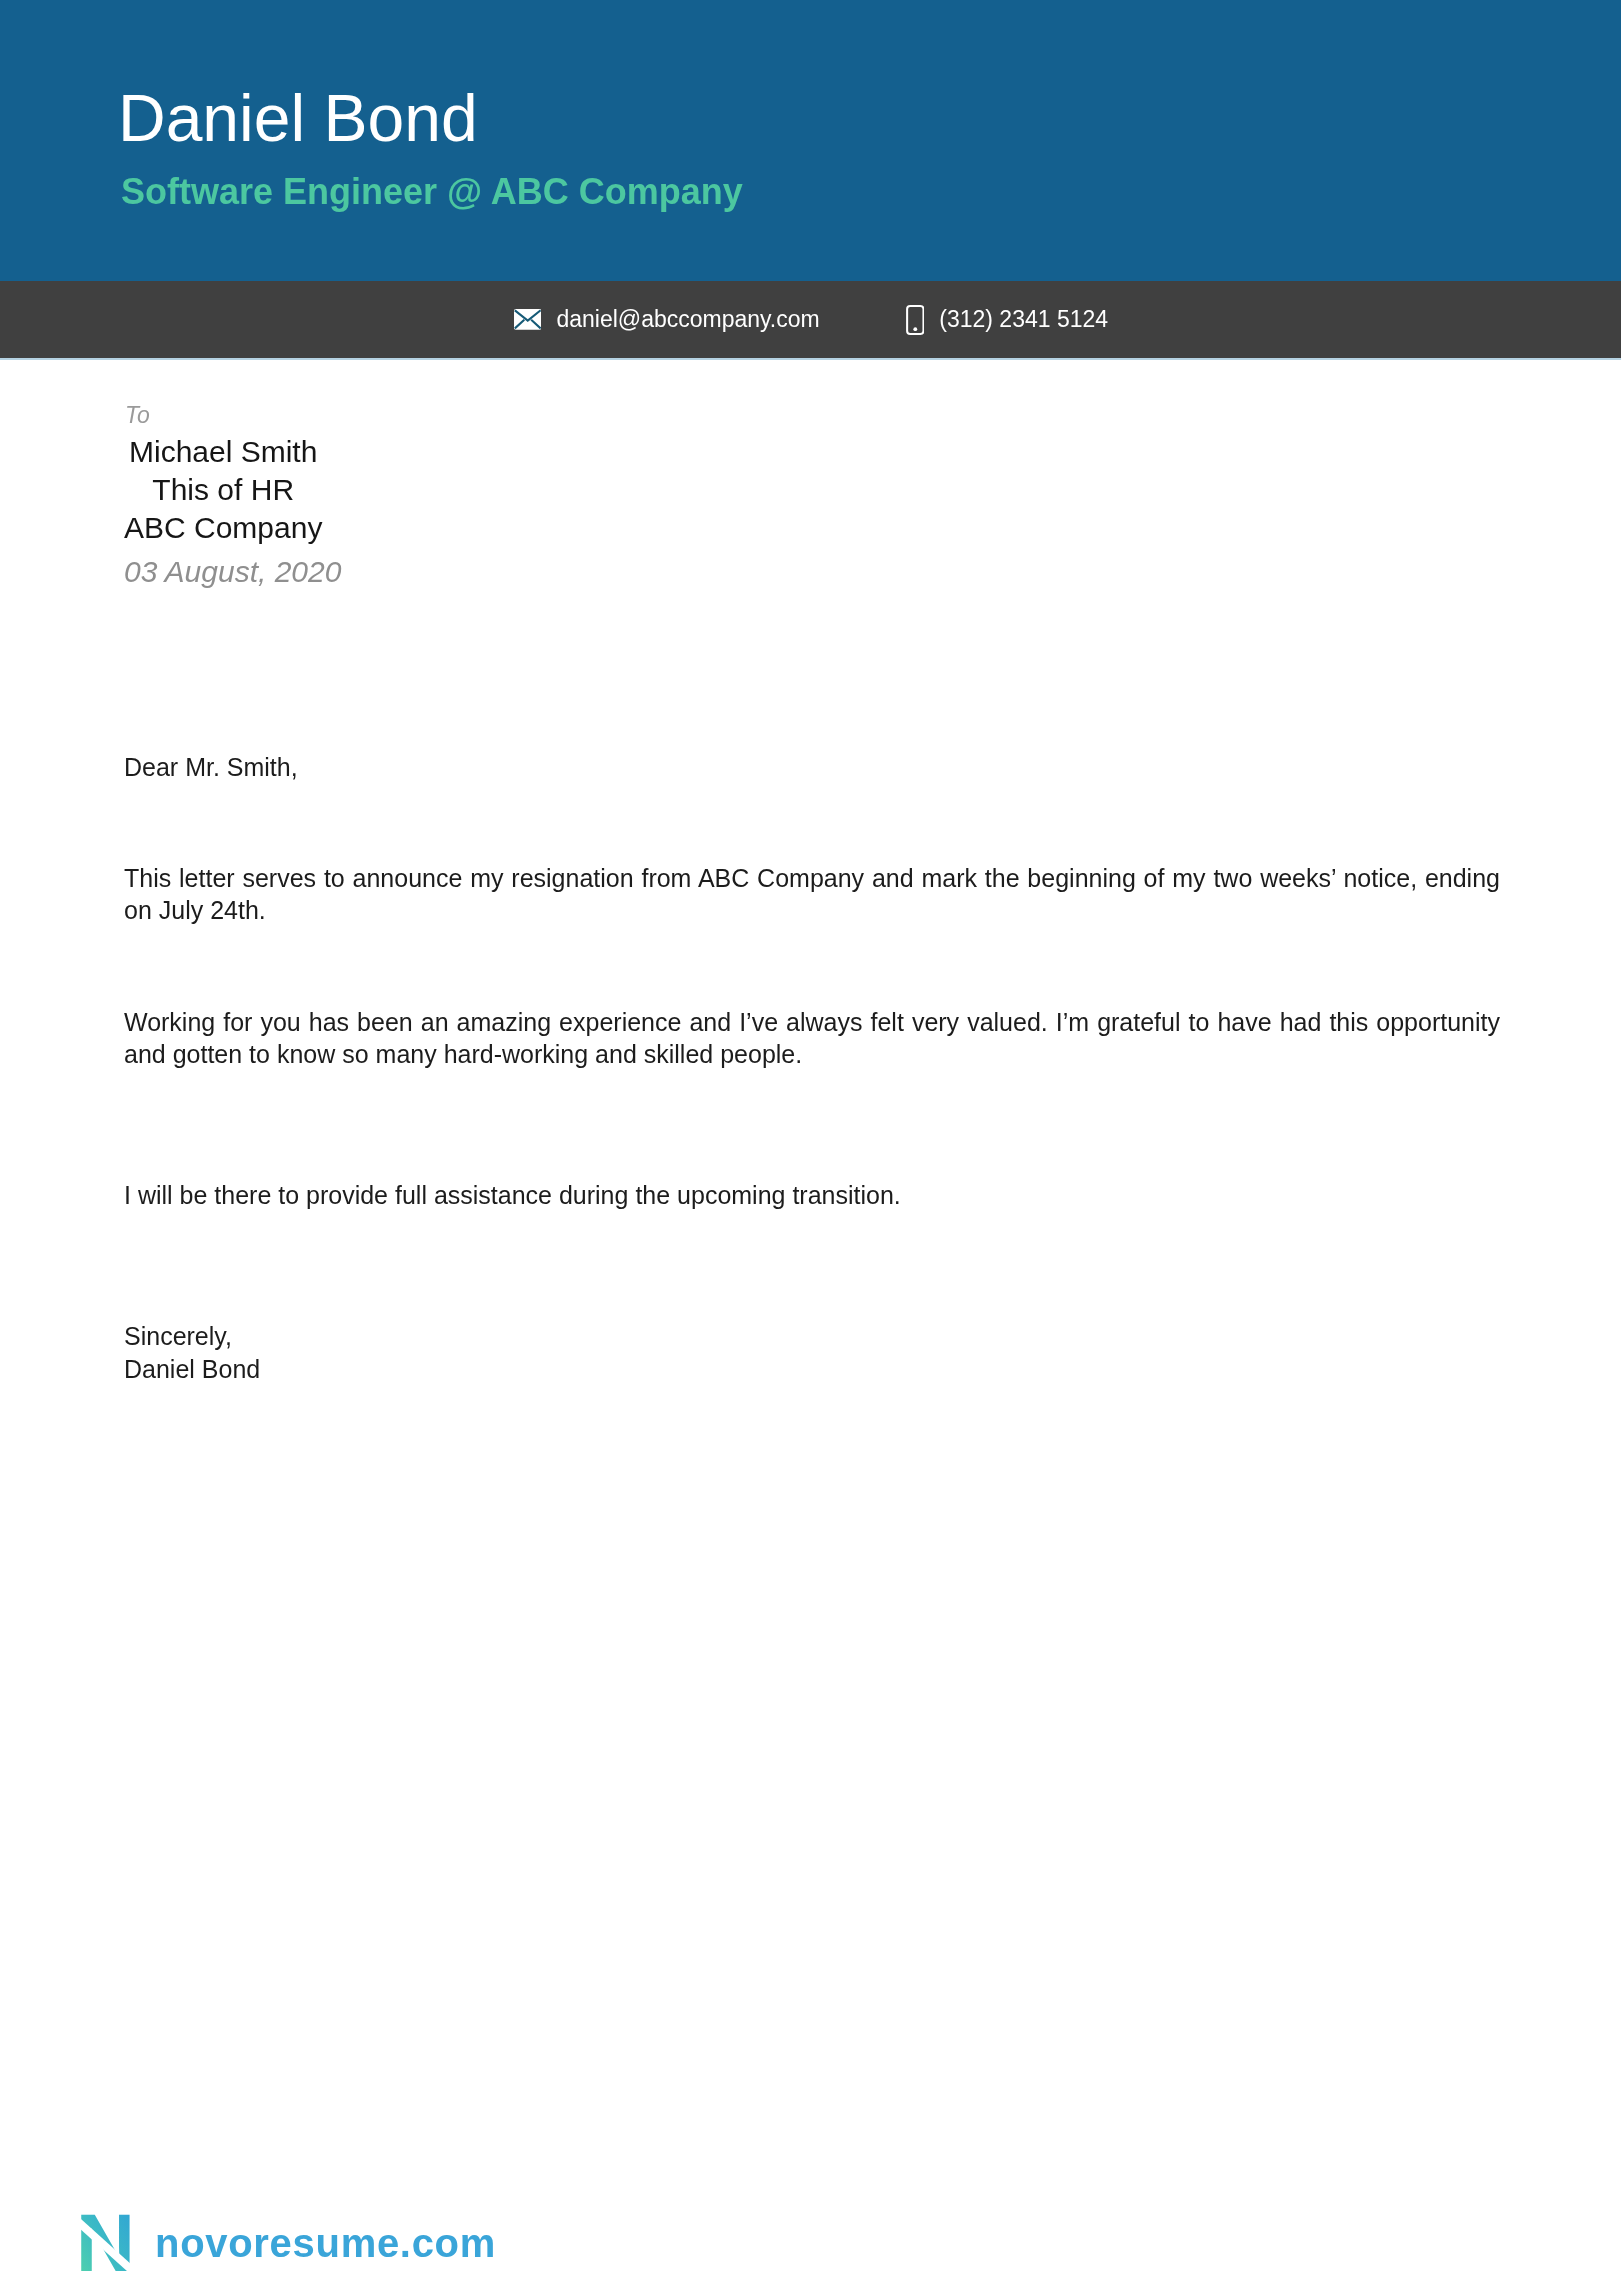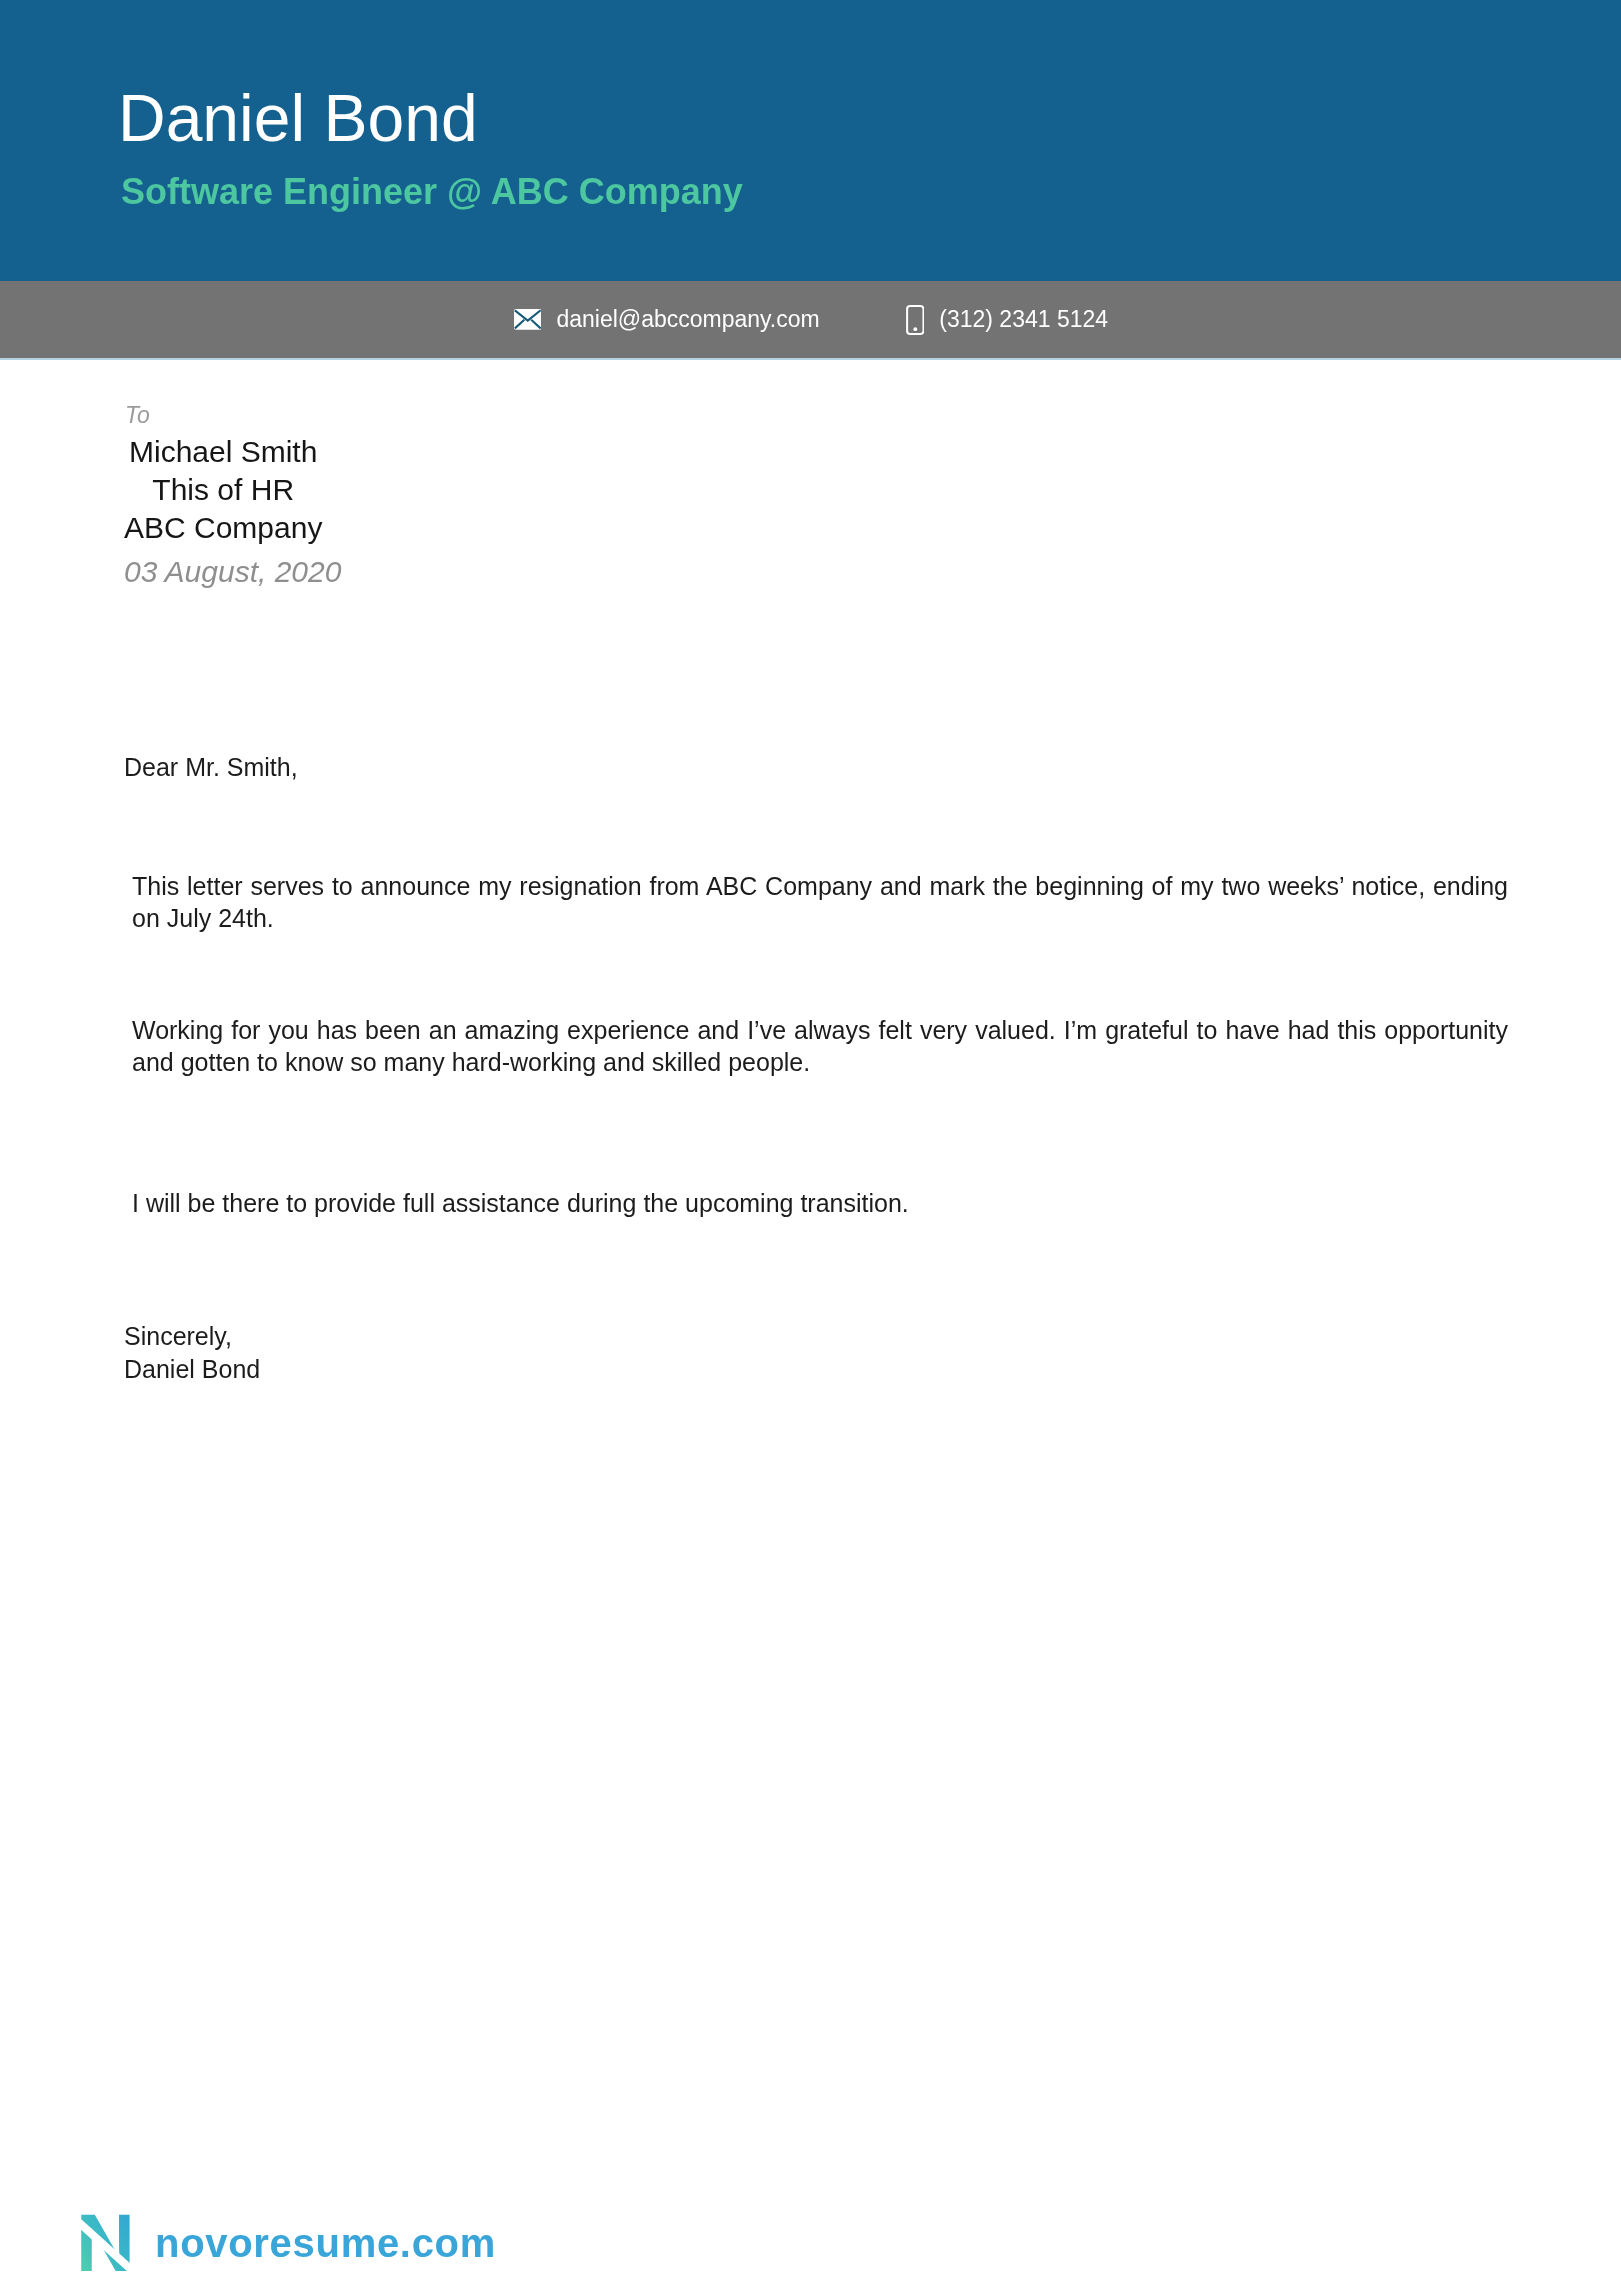--- a/index.html
+++ b/index.html
@@ -28,21 +28,21 @@
   .sender-title {
     position: absolute; left: 121px; top: 171px;
     font-size: 36px; font-weight: 700;
     color: #4CC7A0;
   }
 
   
   .contact-bar {
     position: absolute; left: 0; top: 281px;
     width: 100%; height: 79px;
-    background: #737373;
+    background: #404040;
     border-bottom: 2.1px solid #B5D2E2;
     display: flex; align-items: center; justify-content: center;
     gap: 86px;
     color: #ffffff;
   }
   .contact-item { display: flex; align-items: center; gap: 15px; font-size: 23px; }
   .contact-item svg { display: block; }
 
   
   .recipient-label {
@@ -58,21 +58,21 @@
     font-size: 30px; font-style: italic; color: #8F8F8F;
   }
 
   .salutation {
     position: absolute; left: 124px; top: 753px;
     font-size: 25px; color: #1C1C1C;
   }
   .para { 
     position: absolute; left: 124px; width: 1376px;
     font-size: 25px; line-height: 32px; color: #1C1C1C;
-    text-align: justify; margin: 8px;
+    text-align: justify; margin: 0;
   }
   .para-1 { top: 862px; }
   .para-2 { top: 1006px; }
   .para-3 { top: 1179px; }
 
   .closing-block {
     position: absolute; left: 124px; top: 1320px;
     font-size: 25px; line-height: 33px; color: #1C1C1C;
   }
 

